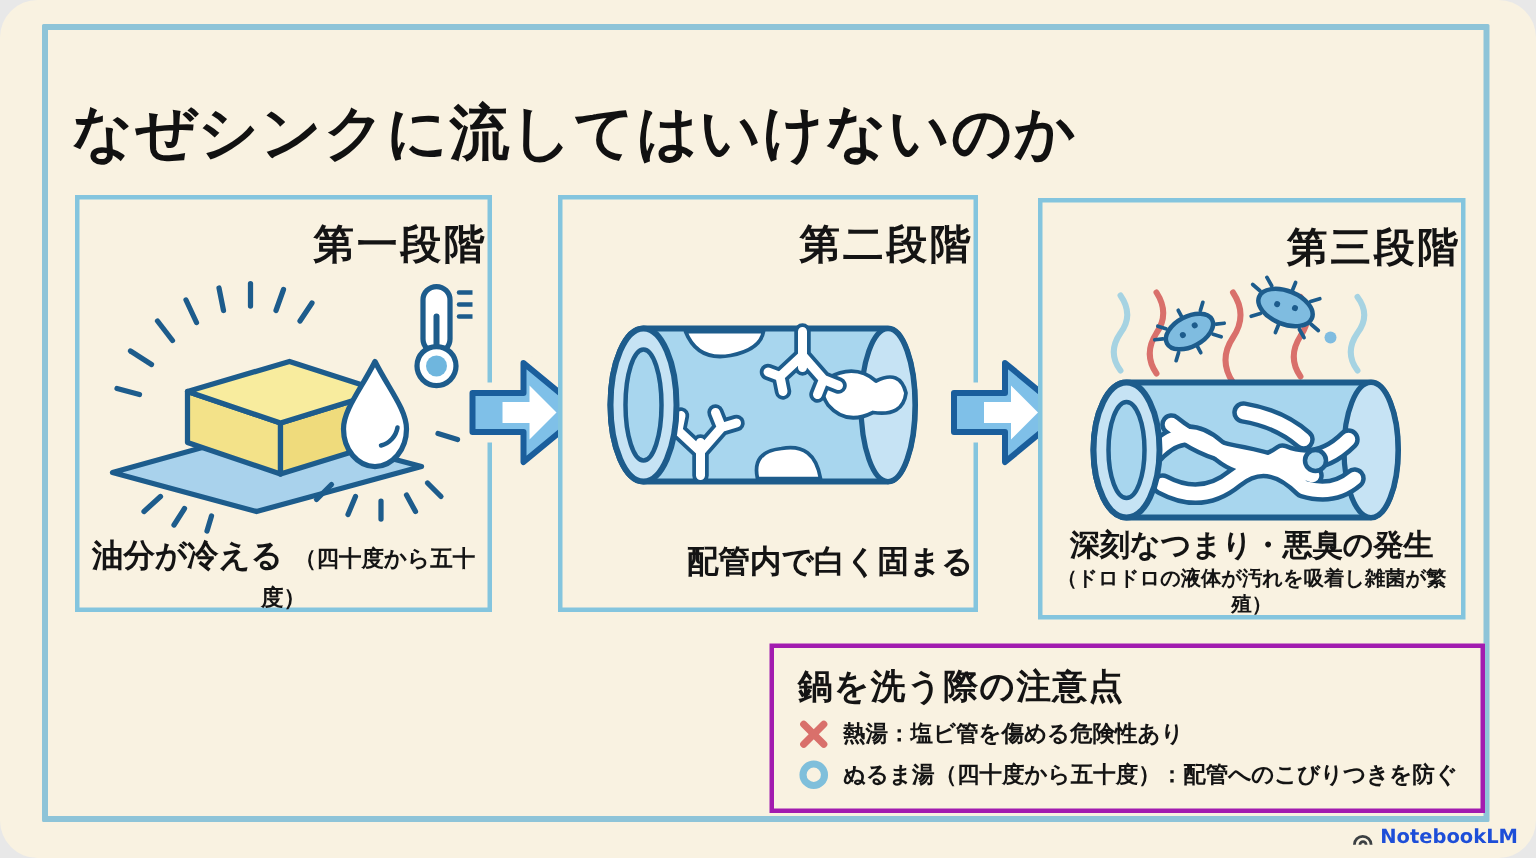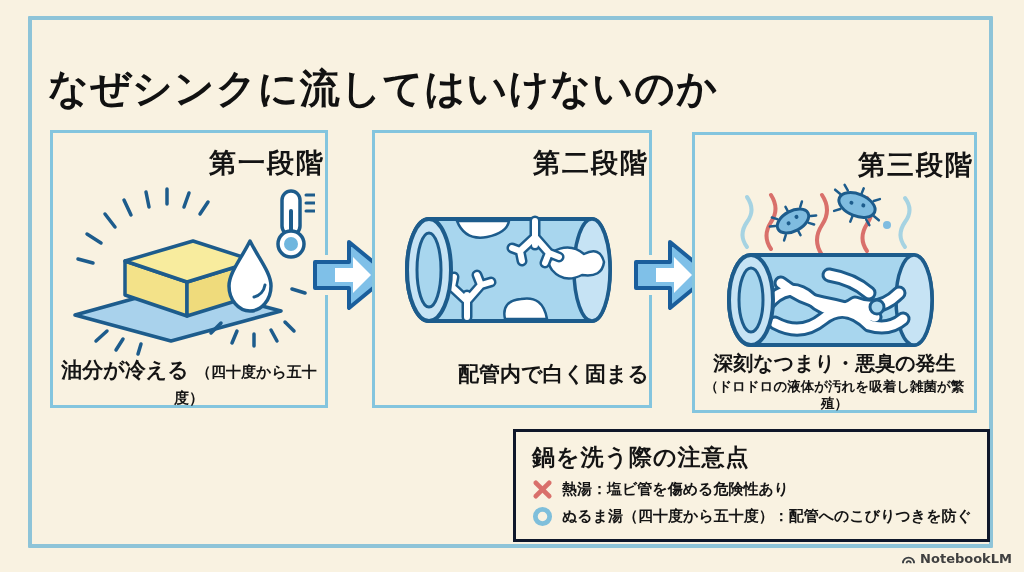--- a/index.html
+++ b/index.html
@@ -1,18 +1,18 @@
 <!DOCTYPE html>
 <html><head>
 <meta charset="utf-8">
 <style>
   html,body{margin:0;padding:0;background:#e8e8e8;}
   .canvas{
     position:relative;width:1024px;height:572px;background:#F9F2E1;
-    overflow:hidden;font-family:"DejaVu Sans","Liberation Sans",sans-serif;color:#141414;
+    overflow:hidden;font-family:"DejaVu Sans","Liberation Sans",sans-serif;color:#141414;border-radius:25px;
   }
   .frame{
     position:absolute;left:28px;top:16px;width:965px;height:532px;
     border:4px solid #8EC4D8;box-sizing:border-box;border-radius:1px;
   }
   .main-title{
     position:absolute;left:48px;top:34px;font-size:40px;font-weight:900;
     letter-spacing:1px;color:#111;white-space:nowrap;
   }
   .stage-box{
@@ -27,29 +27,29 @@
   .stage-art{flex:1;display:flex;align-items:center;justify-content:center;width:100%;}
   .stage-caption{font-size:21px;font-weight:900;margin-bottom:18px;text-align:center;line-height:1.25;}
   .stage-caption .small{font-size:15px;font-weight:900;}
   .s3 .stage-caption{margin-bottom:12px;font-size:20px;}
   .s3 .stage-caption .small{display:block;font-size:13.5px;margin-top:2px;}
   .arrow{position:absolute;top:229px;width:86px;height:92px;}
   .arrow.a1{left:309px;}
   .arrow.a2{left:630px;}
   .note-box{
     position:absolute;left:513px;top:429px;width:477px;height:113px;box-sizing:border-box;
-    border:3px solid #0f172a;background:#F9F2E1;padding:10px 16px 0 16px;
+    border:3px solid #a21caf;background:#F9F2E1;padding:10px 16px 0 16px;
   }
   .note-title{font-size:23px;font-weight:900;letter-spacing:1px;}
   .note-row{display:flex;align-items:center;gap:9px;margin-top:6px;}
   .note-row .mark{flex:0 0 auto;display:flex;align-items:center;}
   .note-text{font-size:15px;font-weight:900;white-space:nowrap;}
   .footer-brand{
     position:absolute;right:12px;top:551px;display:flex;align-items:center;gap:4px;
-    font-size:13px;font-weight:700;color:#404040;
+    font-size:13px;font-weight:700;color:#1d4ed8;
   }
 </style>
 </head>
 <body>
 
 <div class="canvas">
 
   <div class="frame"></div>
 
   <h1 class="main-title">なぜシンクに流してはいけないのか</h1>

